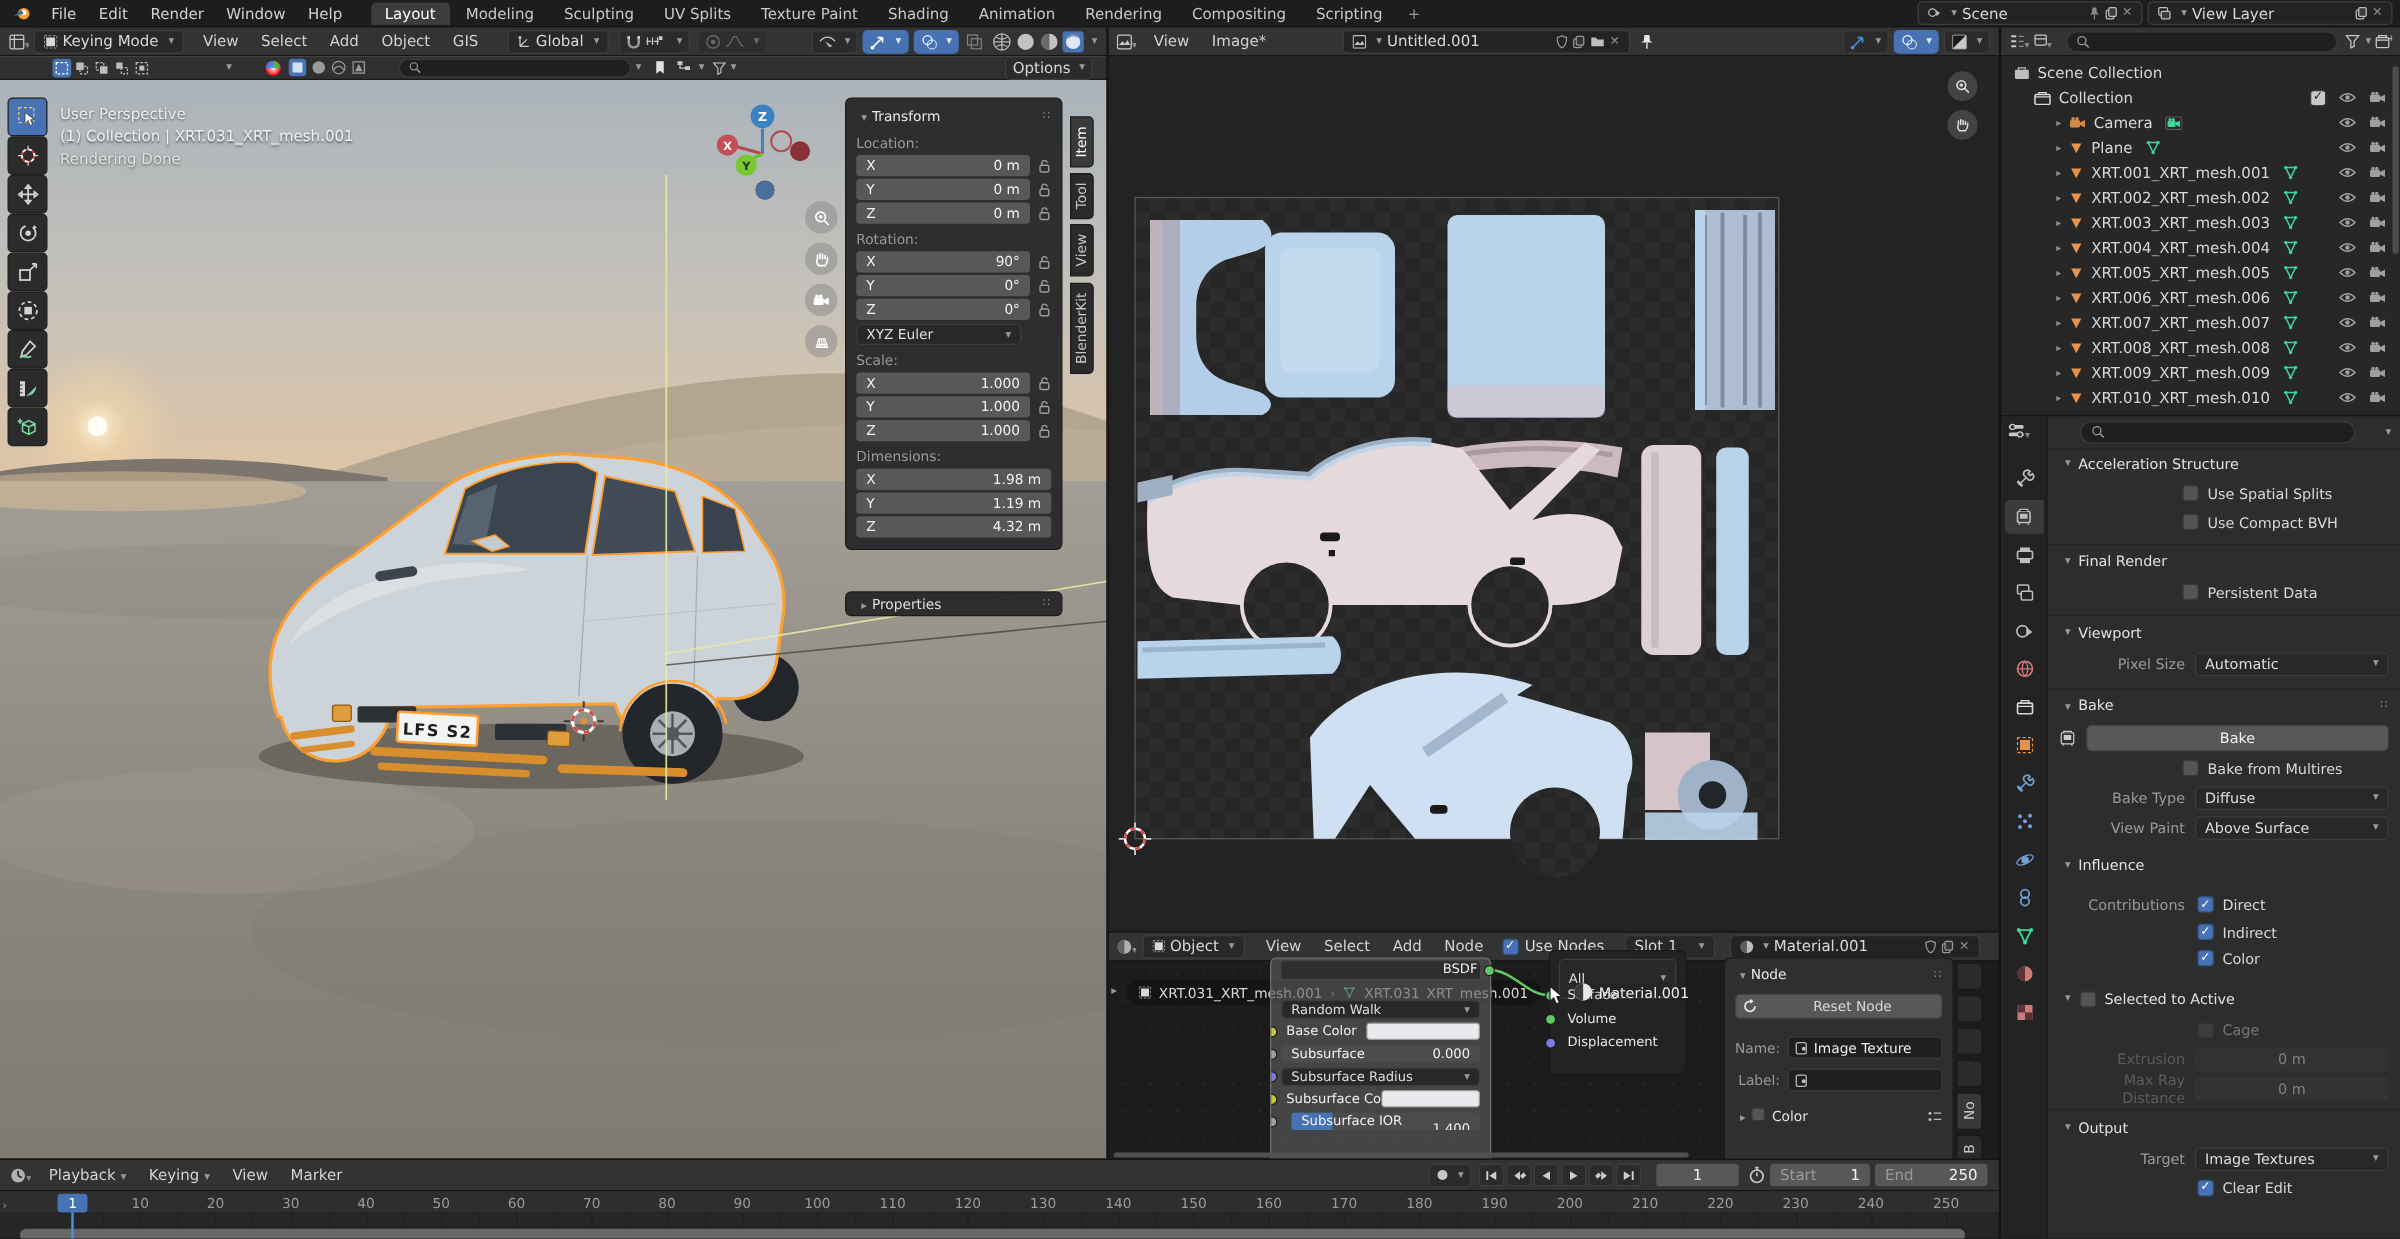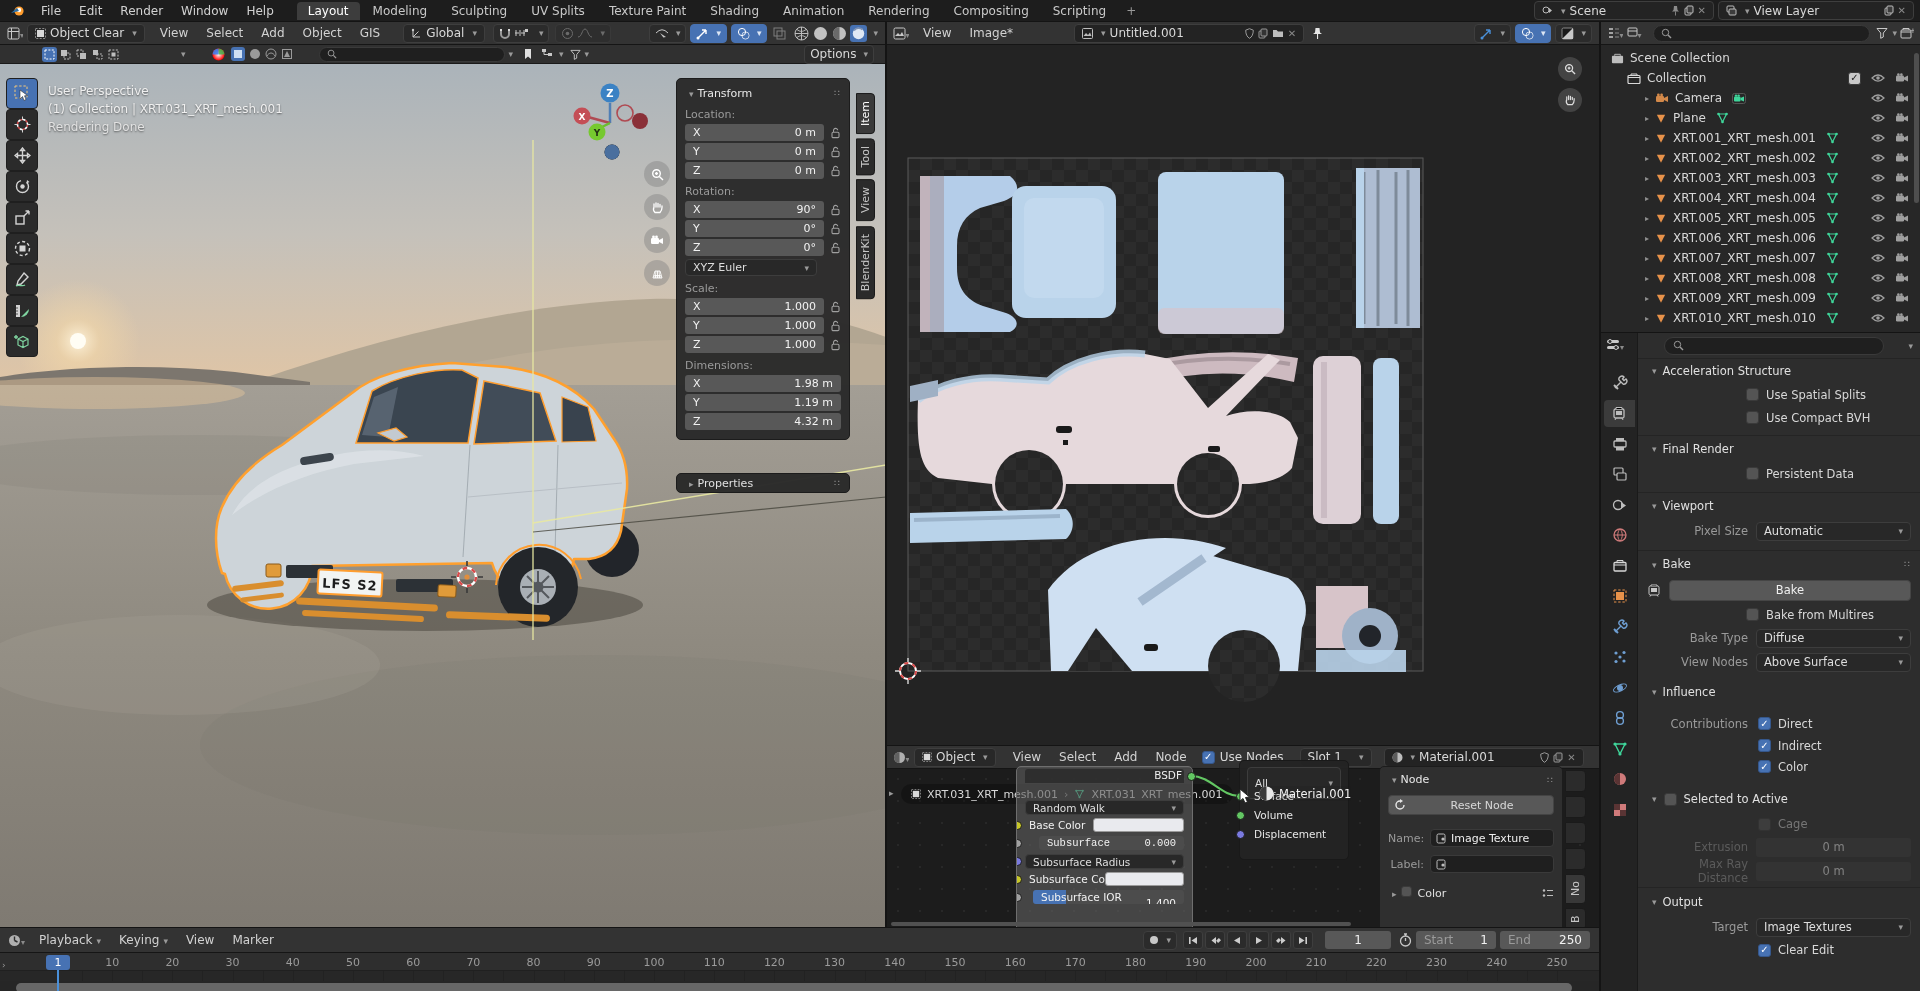--- a/index.html
+++ b/index.html
@@ -116,21 +116,21 @@
           <text x="13" y="11" font-size="8" fill="#8a8a8a">▾</text>
         </svg>
     </span>
     <div class="pill" style="margin-right:6px;">
       <span class="icon">
           <svg width="11" height="11" viewBox="0 0 11 11">
             <rect x="2" y="2" width="7" height="7" fill="#d8d8d8"></rect>
             <rect x="0.5" y="0.5" width="10" height="10" fill="none" stroke="#8a8a8a" stroke-dasharray="2 1.4"></rect>
           </svg>
         </span>
-      <span>Object Clear</span>
+      <span>Keying Mode</span>
       <span class="chev">▾</span>
     </div>
     <div class="row" id="vp-menus">
         <span class="menu-item">View</span>
         <span class="menu-item">Select</span>
         <span class="menu-item">Add</span>
         <span class="menu-item">Object</span>
         <span class="menu-item">GIS</span>
       </div>
     <div class="pill" style="margin-left:14px;">
@@ -949,21 +949,21 @@
 
     <div class="abs" style="left:129px;top:20px;width:177px;height:162px;background:rgba(96,96,96,.62);border:1px solid #6e6e6e;border-radius:5px 5px 0 0;font-size:10.5px;overflow:hidden;">
       <div style="position:absolute;left:8px;right:8px;top:2px;height:14px;background:#282828cc;border-radius:3px 3px 0 0;"></div>
       <span class="abs" style="right:10px;top:2px;color:#eee;">BSDF</span>
       <div class="drop" style="position:absolute;left:8px;right:8px;top:33px;height:15px;font-size:10.5px;">
           <span>Random Walk</span>
           <span class="chev">▾</span>
         </div>
       <span class="abs" style="left:12px;top:52px;color:#f0f0f0;">Base Color</span>
       <div class="abs" style="left:76px;right:8px;top:51px;height:14px;background:#e9eaee;border-radius:3px;border:1px solid #9a9a9a;"></div>
-      <div class="abs valfld" style="left:22px;right:8px;top:69px;height:14px;background:#4c4c4c;font-size:10.5px;font-family:Liberation Mono, monospace;">
+      <div class="abs valfld" style="left:8px;right:8px;top:69px;height:14px;background:#4c4c4c;font-size:10.5px;">
           <span>Subsurface</span>
           <span>0.000</span>
         </div>
       <div class="drop" style="position:absolute;left:8px;right:8px;top:87px;height:15px;font-size:10.5px;">
           <span>Subsurface Radius</span>
           <span class="chev">▾</span>
         </div>
       <span class="abs" style="left:12px;top:106px;color:#f0f0f0;">Subsurface Co...</span>
       <div class="abs" style="left:88px;right:8px;top:105px;height:14px;background:#e9eaee;border-radius:3px;border:1px solid #9a9a9a;"></div>
       <div class="abs valfld" style="left:16px;right:8px;top:123px;height:14px;background:#4c4c4c;font-size:10.5px;overflow:hidden;">
@@ -1697,21 +1697,21 @@
           <span>Bake from Multires</span>
         </div>
       <div class="row" style="height:24px;padding:0 10px;">
         <span class="dim" style="width:100px;text-align:right;margin-right:8px;">Bake Type</span>
         <div class="drop" style="flex:1;height:19px;">
             <span>Diffuse</span>
             <span class="chev">▾</span>
           </div>
       </div>
       <div class="row" style="height:24px;padding:0 10px;">
-        <span class="dim" style="width:100px;text-align:right;margin-right:8px;">View Nodes</span>
+        <span class="dim" style="width:100px;text-align:right;margin-right:8px;">View Paint</span>
         <div class="drop" style="flex:1;height:19px;">
             <span>Above Surface</span>
             <span class="chev">▾</span>
           </div>
       </div>
 
       <div class="row" style="height:28px;padding:0 10px;gap:6px;margin-top:4px;">
           <span class="chev">▾</span>
           <span class="sect-title">Influence</span>
         </div>

